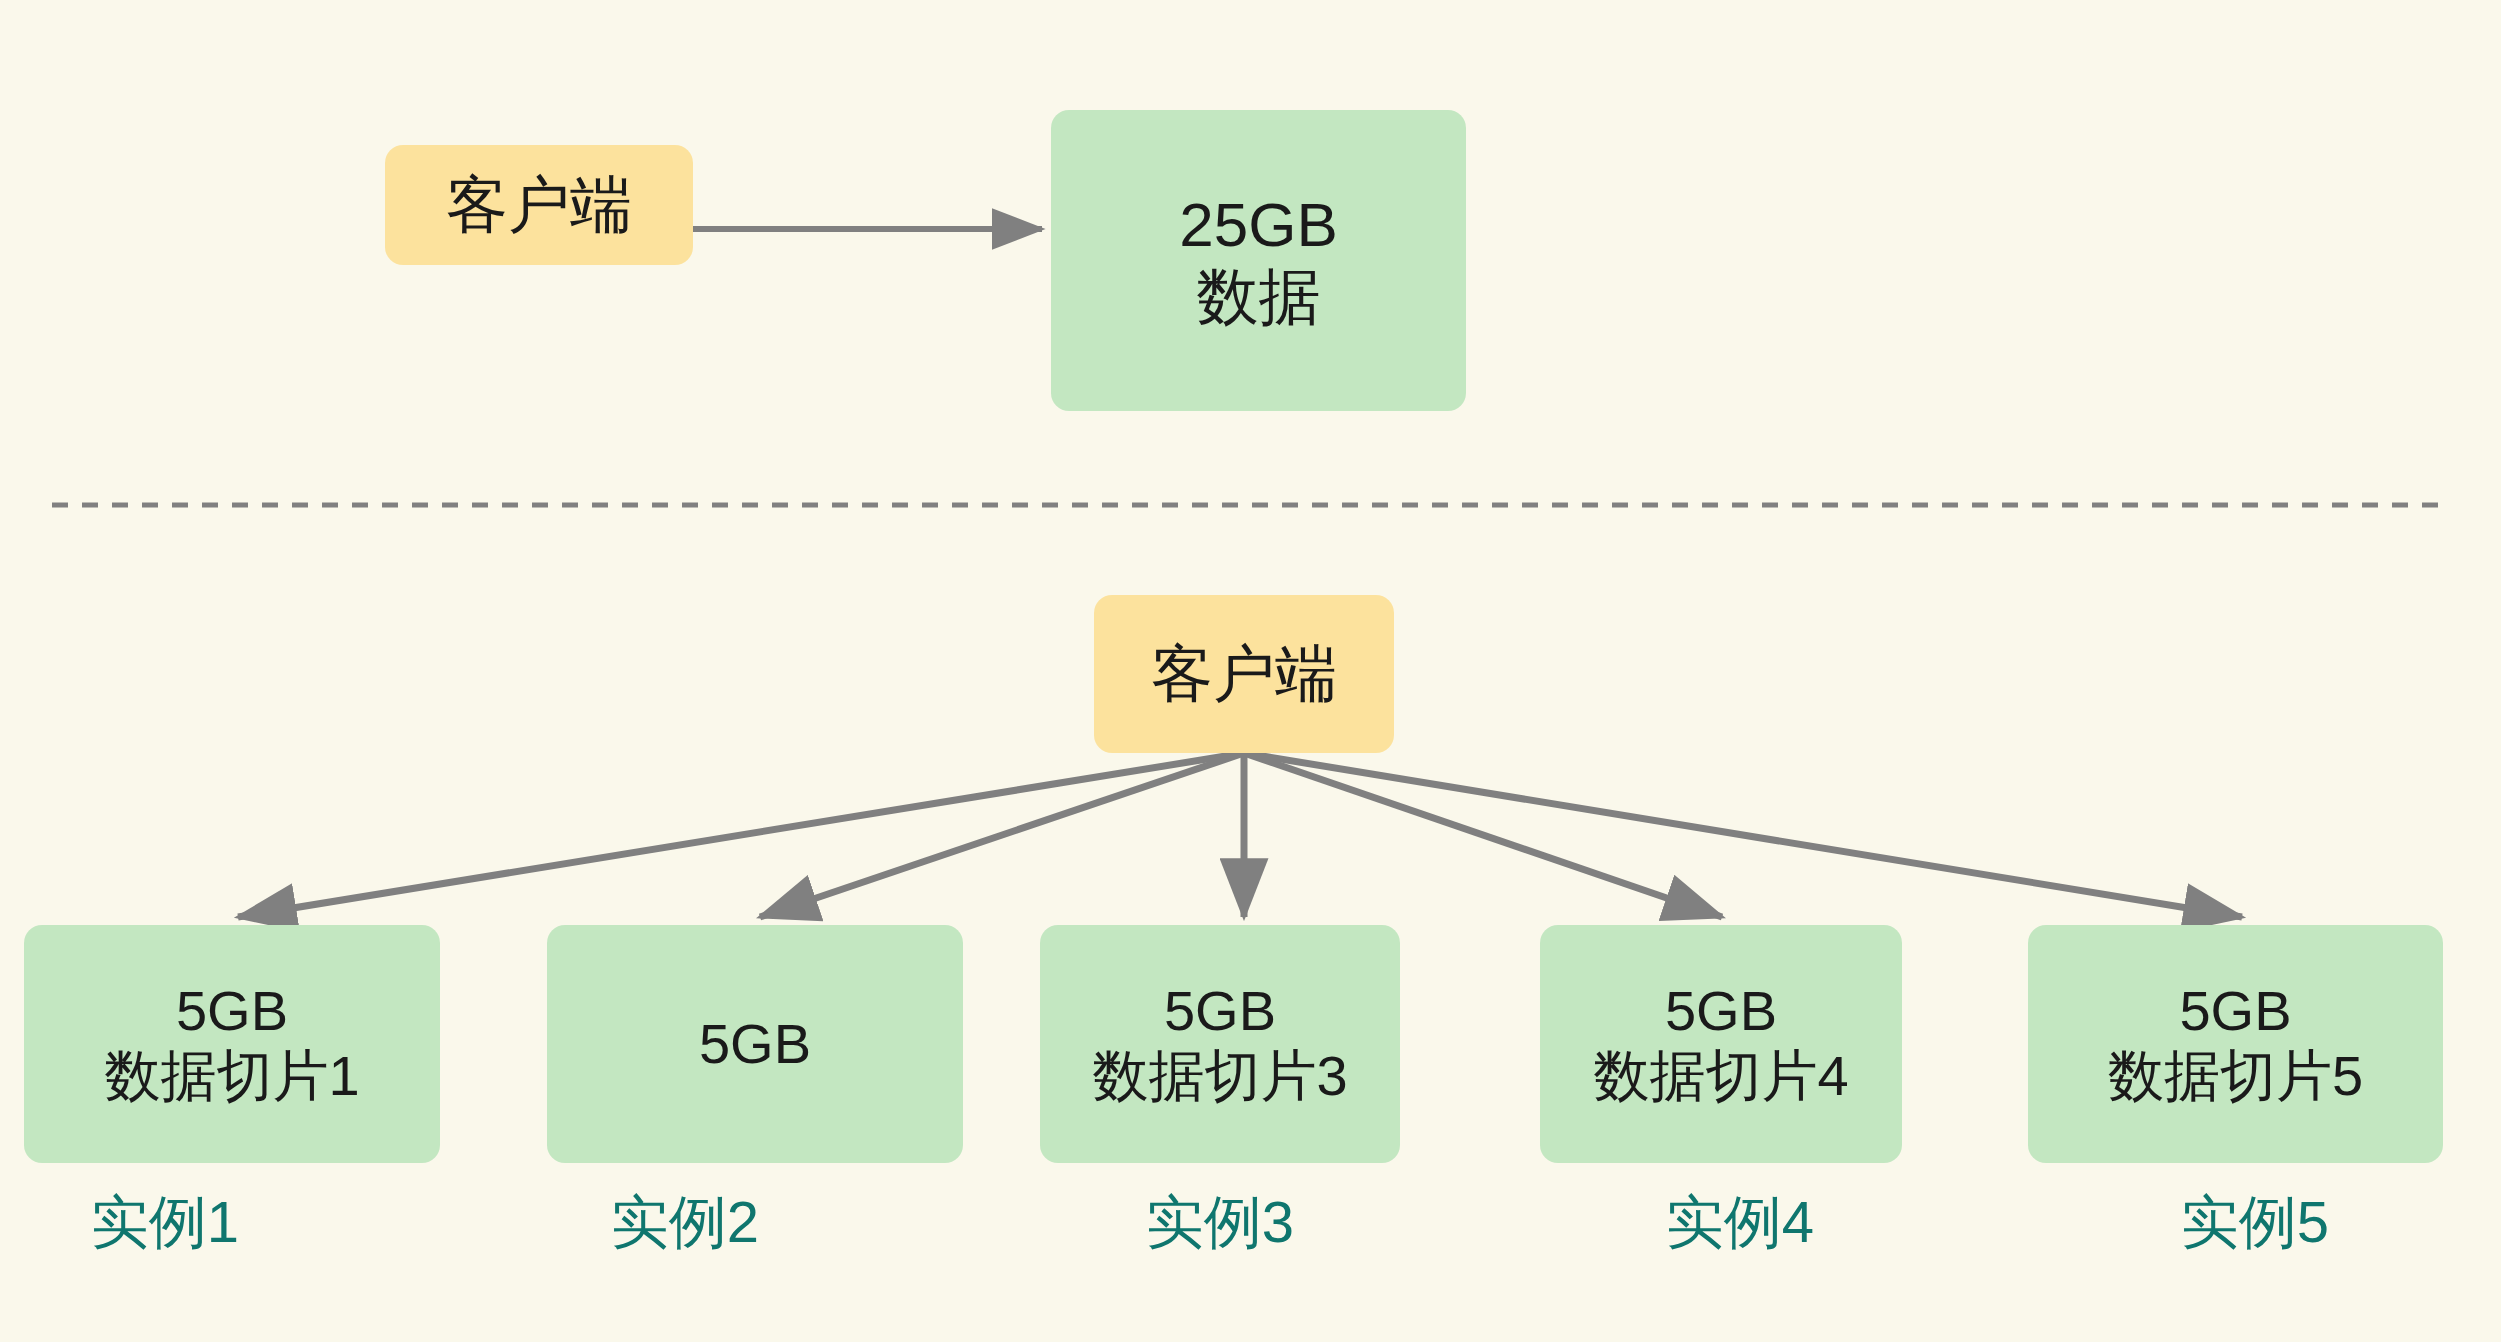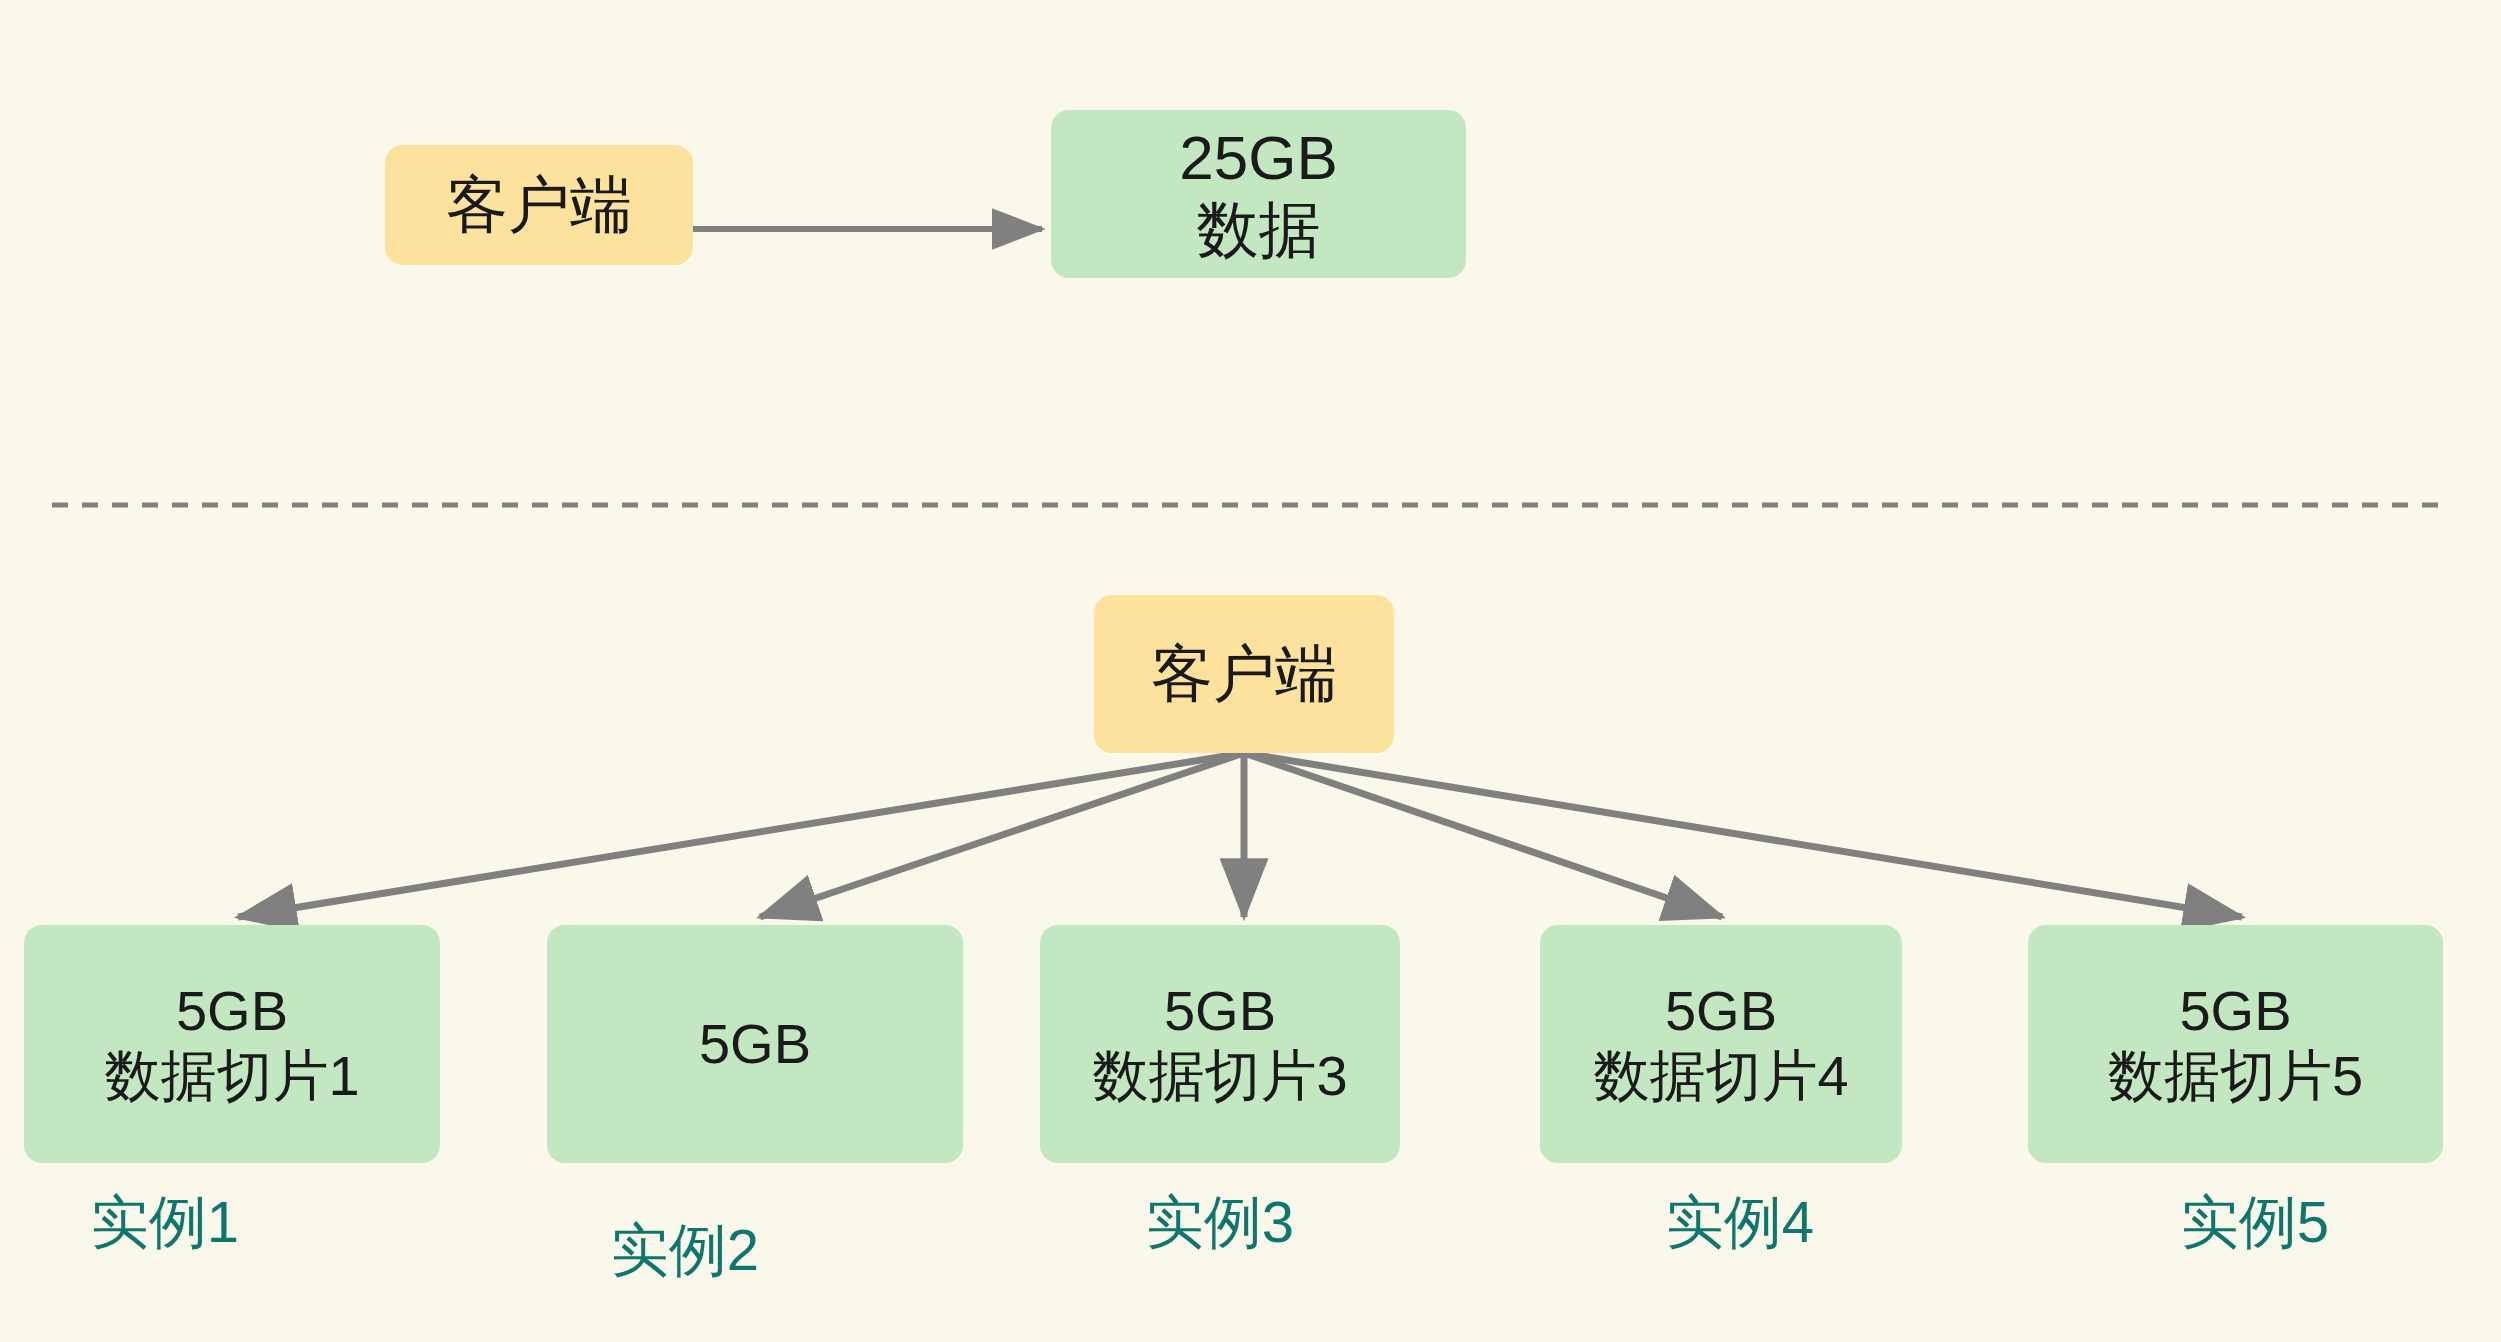--- a/index.html
+++ b/index.html
@@ -84,21 +84,21 @@
     <line id="e-shard-2" stroke="#808080" stroke-width="7" marker-end="url(#arrowhead)" x1="1244" y1="753" x2="760" y2="917"></line>
     <line id="e-shard-3" stroke="#808080" stroke-width="7" marker-end="url(#arrowhead)" x1="1244" y1="753" x2="1244" y2="917"></line>
     <line id="e-shard-4" stroke="#808080" stroke-width="7" marker-end="url(#arrowhead)" x1="1244" y1="753" x2="1722" y2="917"></line>
     <line id="e-shard-5" stroke="#808080" stroke-width="7" marker-end="url(#arrowhead)" x1="1244" y1="753" x2="2242" y2="917"></line>
   </svg>
 
   <div class="node node-client" id="n-client-single" style="left: 385px; top: 145px; width: 308px; height: 120px;">
     <span class="node-line">客户端</span>
   </div>
 
-  <div class="node node-data" id="n-data-single" style="left: 1051px; top: 110px; width: 415px; height: 168px;">
+  <div class="node node-data" id="n-data-single" style="left: 1051px; top: 110px; width: 415px; height: 301px;">
     <span class="node-line">25GB</span>
     <span class="node-line">数据</span>
   </div>
 
 
   <div class="node node-client" id="n-client-cluster" style="left: 1094px; top: 595px; width: 300px; height: 158px;">
     <span class="node-line">客户端</span>
   </div>
 
 
@@ -120,18 +120,18 @@
     <span class="node-line">5GB</span>
     <span class="node-line">数据切片4</span>
   </div>
 
   <div class="node node-shard" id="n-shard-5" style="left: 2028px; top: 925px; width: 415px; height: 238px;">
     <span class="node-line">5GB</span>
     <span class="node-line">数据切片5</span>
   </div>
 
   <div class="instance-label" id="il-0" style="left: 165px; top: 1184px; width: auto; transform: translateX(-50%);">实例1</div>
-  <div class="instance-label" id="il-1" style="left: 685px; top: 1184px; width: auto; transform: translateX(-50%); margin-top: 28px;">实例2</div>
+  <div class="instance-label" id="il-1" style="left: 685px; top: 1184px; width: auto; transform: translateX(-50%);">实例2</div>
   <div class="instance-label" id="il-2" style="left: 1220px; top: 1184px; width: auto; transform: translateX(-50%);">实例3</div>
   <div class="instance-label" id="il-3" style="left: 1740px; top: 1184px; width: auto; transform: translateX(-50%);">实例4</div>
   <div class="instance-label" id="il-4" style="left: 2255px; top: 1184px; width: auto; transform: translateX(-50%);">实例5</div>
 
 </div>
 
 </body></html>

